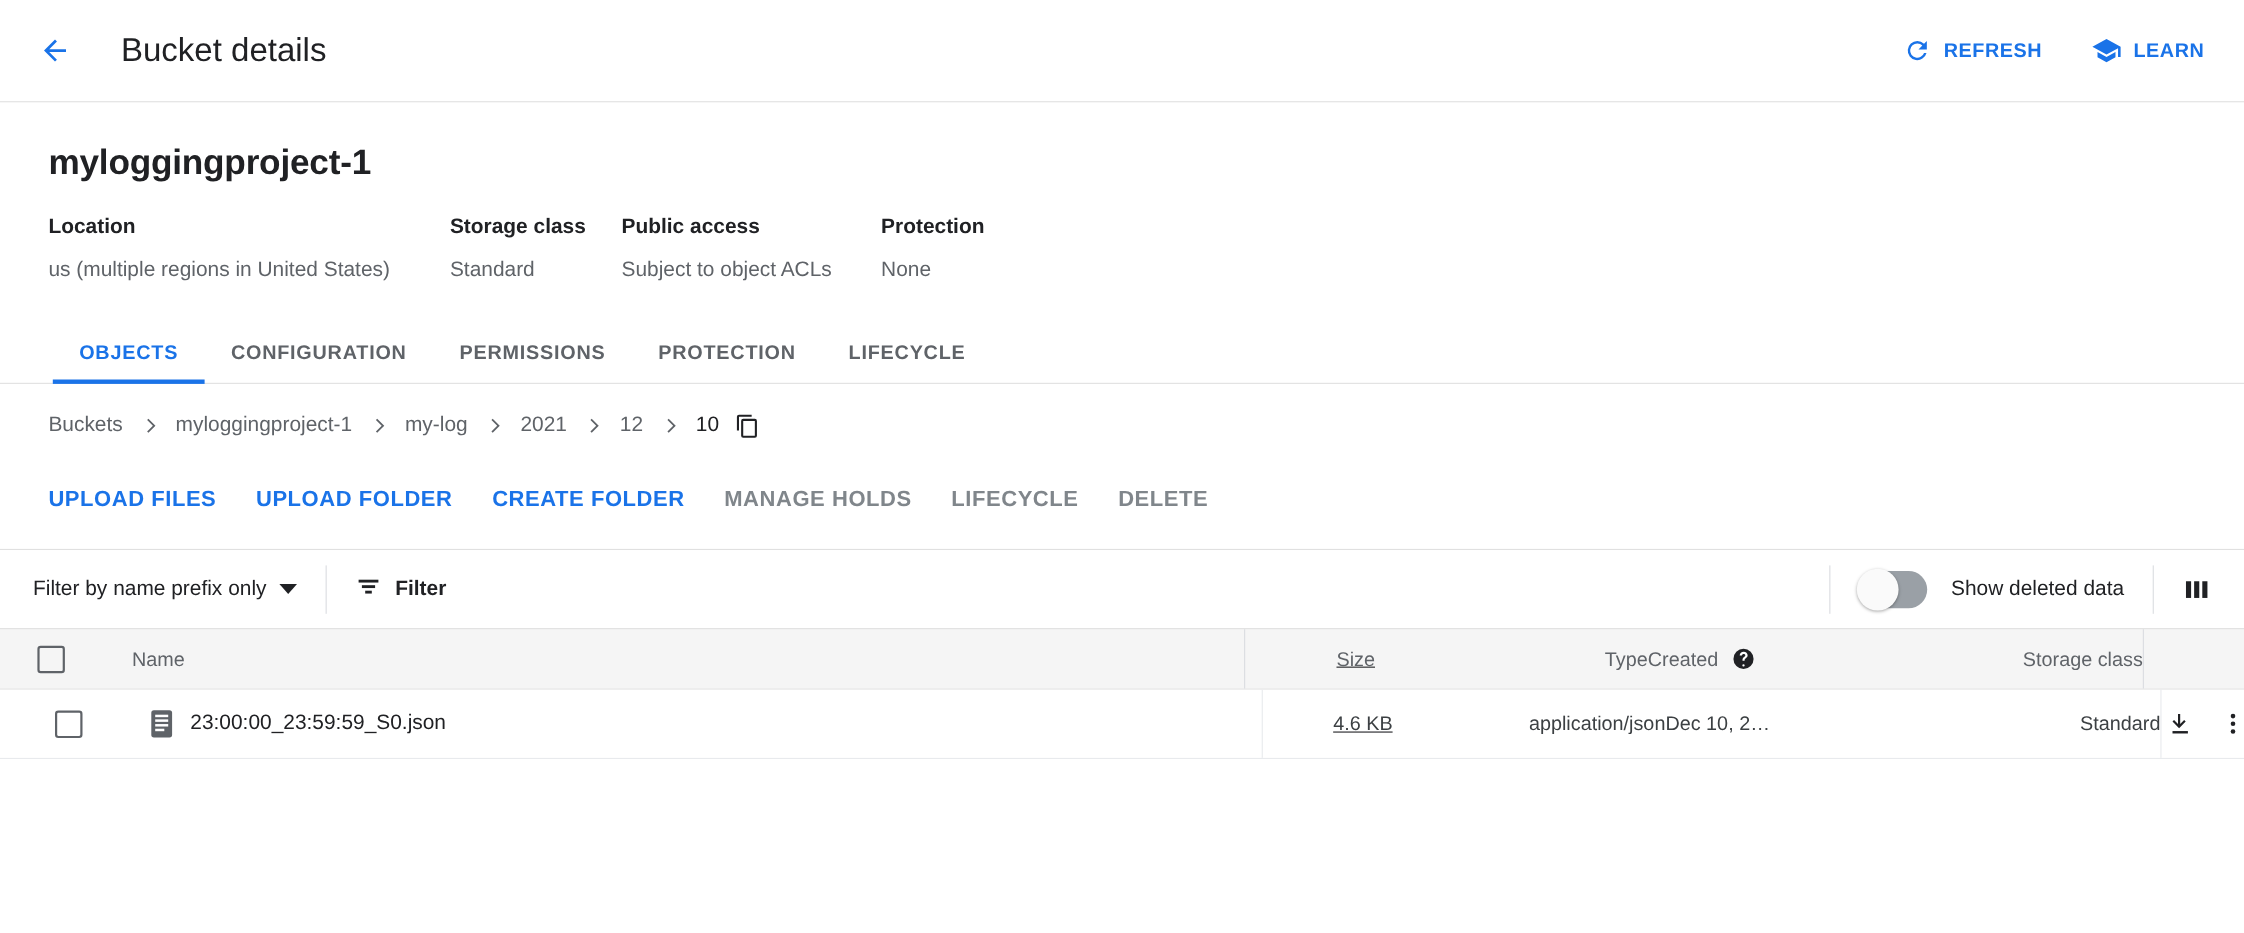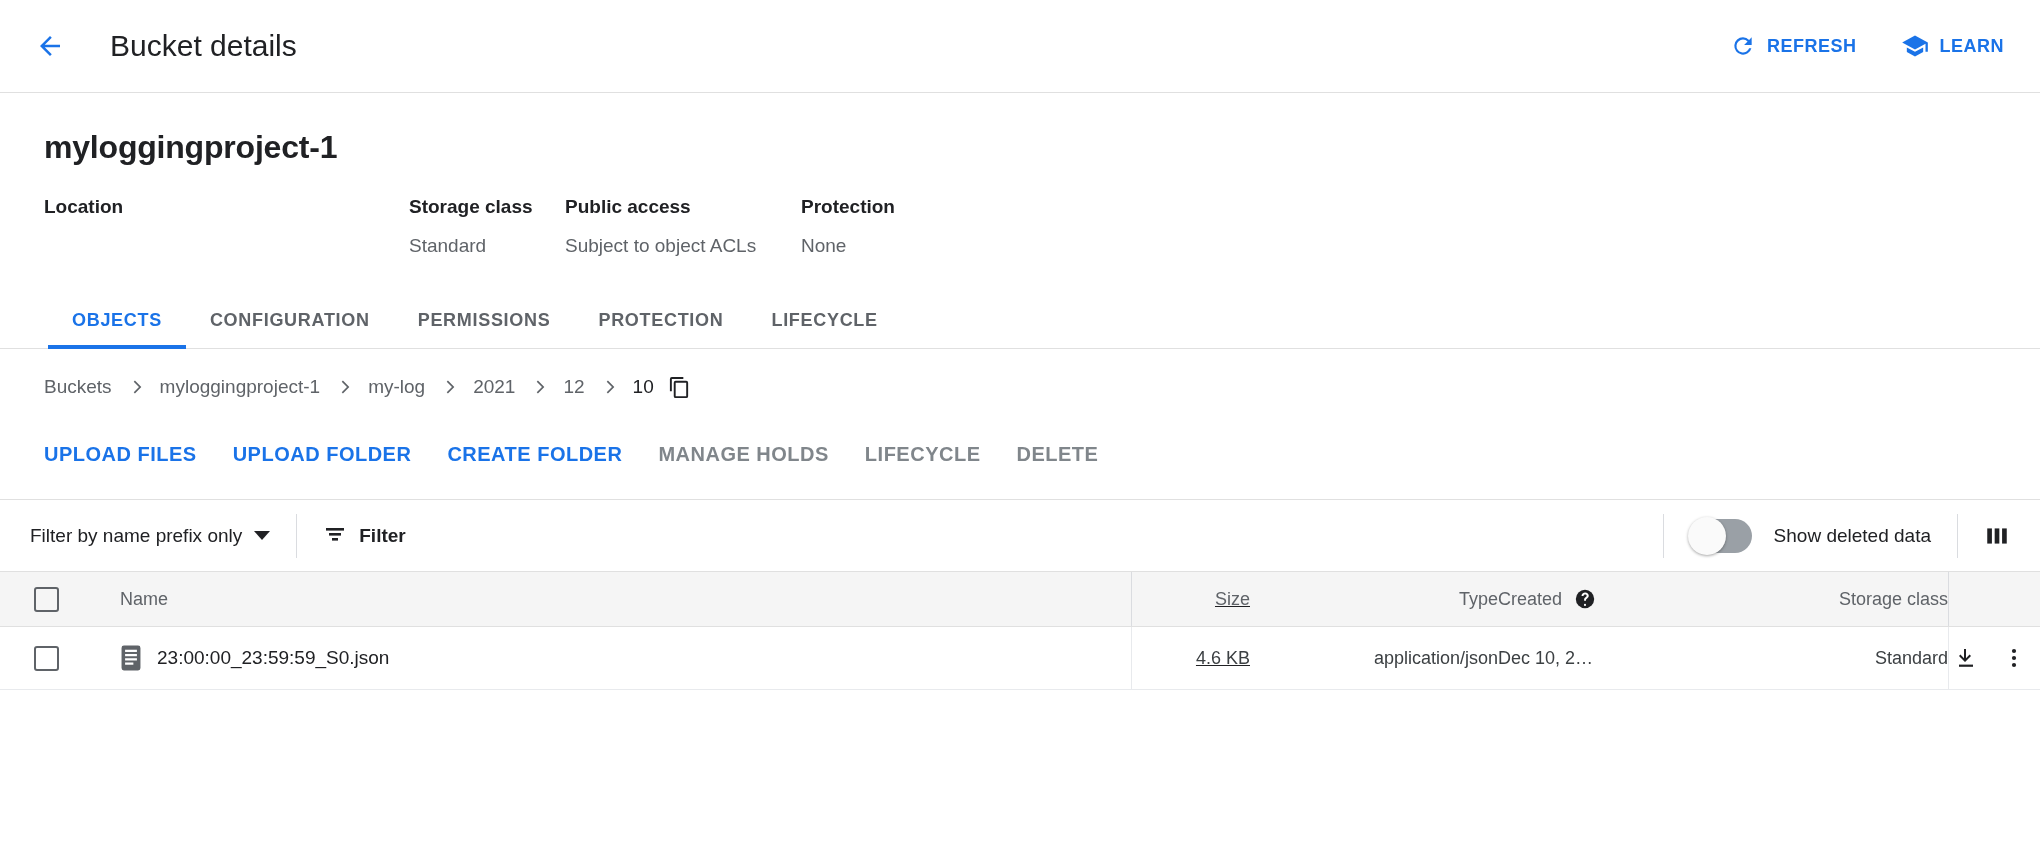--- a/index.html
+++ b/index.html
@@ -250,20 +250,21 @@
     height: 56px;
     box-sizing: border-box;
   }
   .trow {
     display: flex;
     align-items: center;
     height: 63px;
     border-bottom: 1px solid #e8eaed;
     box-sizing: border-box;
     background: #fff;
+    padding-left: 16px;
   }
   .cell-check {
     width: 92px;
     display: flex;
     align-items: center;
     justify-content: center;
     flex: none;
   }
   .checkbox {
     width: 25px; height: 25px;
@@ -342,20 +343,21 @@
     </span>
     <span>LEARN</span>
   </div>
 </div>
 
 <div class="summary">
   <div class="bucket-name">myloggingproject-1</div>
   <div class="meta-row">
     <div class="meta-col c1">
       <div class="meta-label">Location</div>
+      <div class="meta-value">us (multiple regions in United States)</div>
     </div>
     <div class="meta-col c2">
       <div class="meta-label">Storage class</div>
       <div class="meta-value">Standard</div>
     </div>
     <div class="meta-col c3">
       <div class="meta-label">Public access</div>
       <div class="meta-value">Subject to object ACLs</div>
     </div>
     <div class="meta-col c4">

